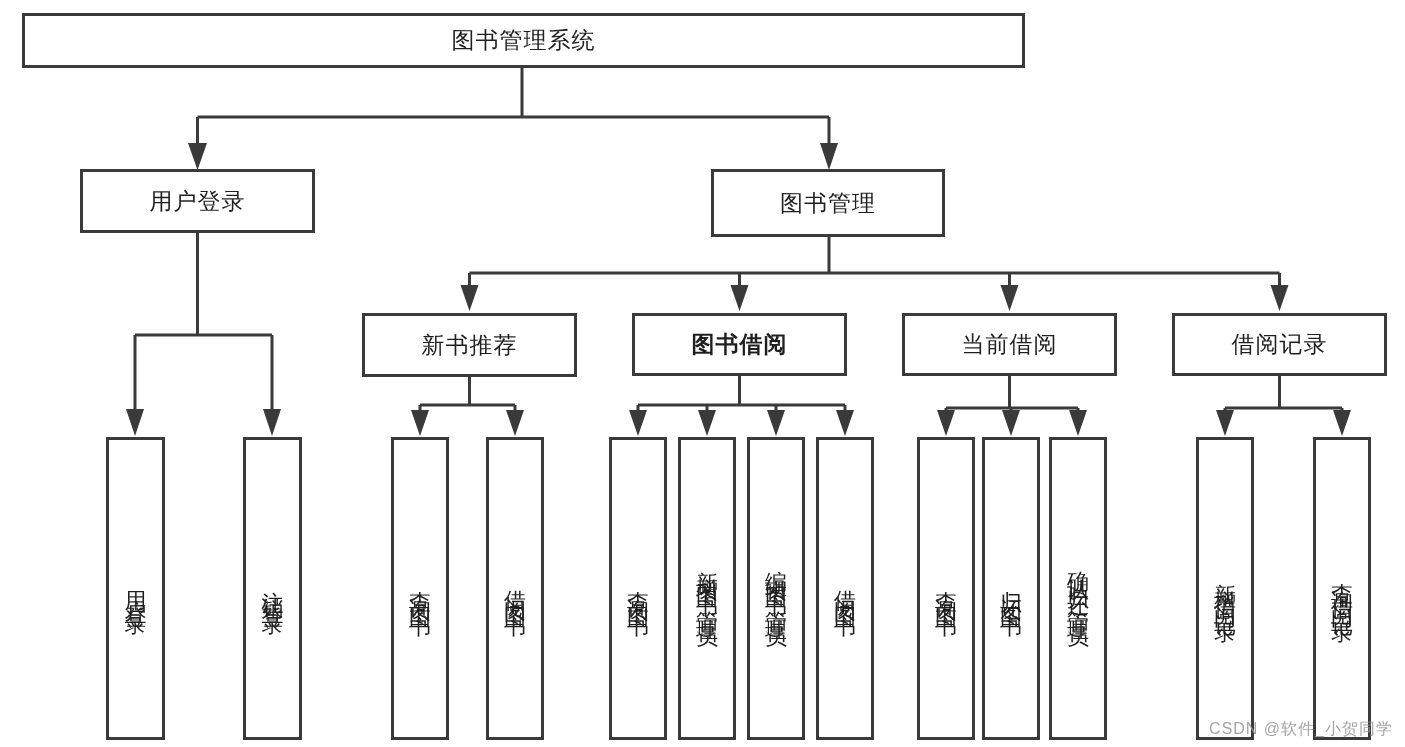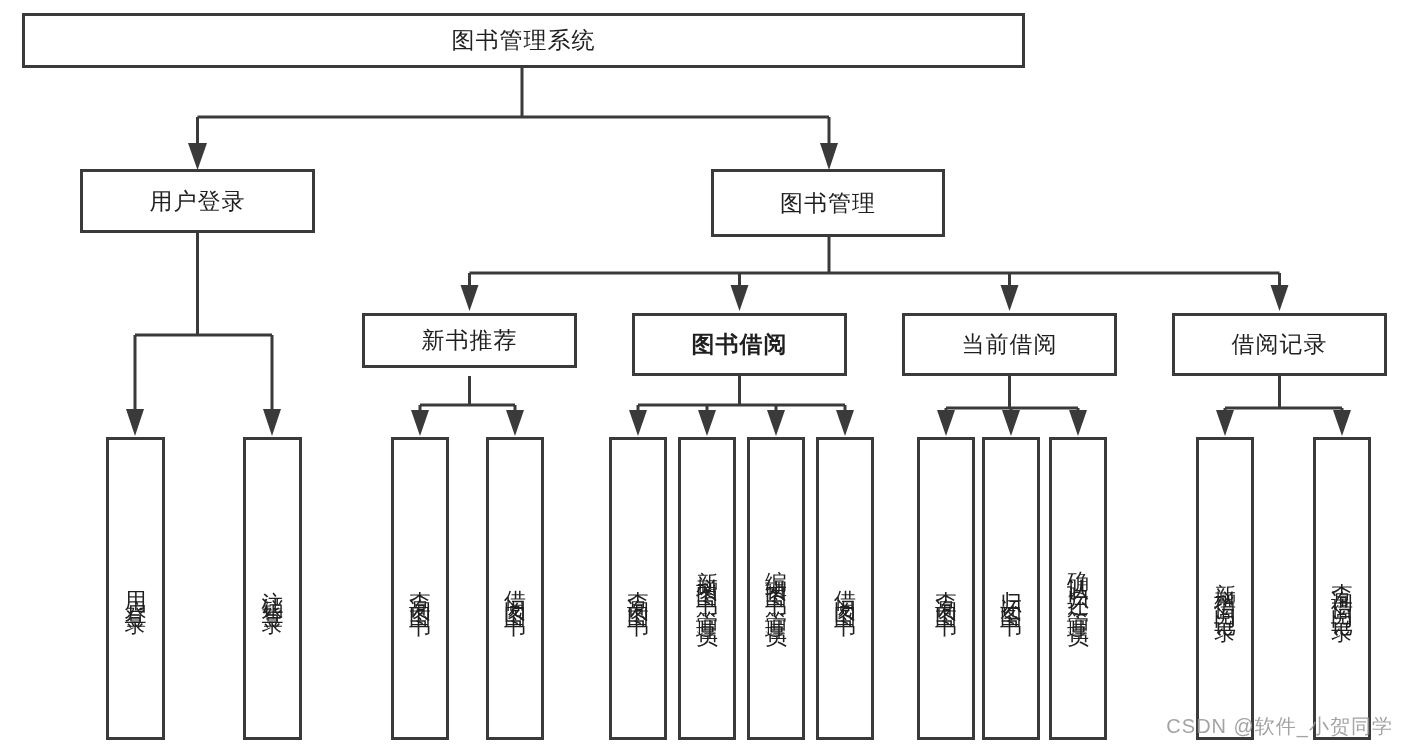--- a/index.html
+++ b/index.html
@@ -13,21 +13,21 @@
     position:absolute;background:#ffffff;border:3px solid #3a3a3a;
     box-sizing:border-box;display:flex;align-items:center;justify-content:center;
     font-size:23px;color:#1f1f1f;z-index:2;letter-spacing:1px;
   }
   .vbox{
     writing-mode:vertical-rl;text-orientation:mixed;
     font-size:22px;letter-spacing:8px;line-height:1;padding:6px 0;
   }
   .watermark{
     position:absolute;right:12px;bottom:7px;z-index:3;
-    font-size:20px;color:rgba(150,150,150,0.88);letter-spacing:1px;
+    font-size:16px;color:rgba(150,150,150,0.88);letter-spacing:1px;
     font-family:"Liberation Sans",sans-serif;white-space:nowrap;
   }
 </style>
 </head>
 <body>
 
 <div id="canvas">
 
   <svg class="connectors" width="1405" height="747" viewBox="0 0 1405 747">
     <g stroke="#3a3a3a" stroke-width="3" fill="none">
@@ -67,21 +67,21 @@
       <polygon points="1225,436 1216,410 1234,410"></polygon>
       <polygon points="1342,436 1333,410 1351,410"></polygon>
     </g>
   </svg>
 
   <div class="box" style="left:22px;top:13px;width:1003px;height:55px;">图书管理系统</div>
 
   <div class="box" style="left:80px;top:169px;width:235px;height:64px;">用户登录</div>
   <div class="box" style="left:711px;top:169px;width:234px;height:68px;">图书管理</div>
 
-  <div class="box" style="left:362px;top:313px;width:215px;height:55px;">新书推荐</div>
+  <div class="box" style="left:362px;top:313px;width:215px;height:64px;">新书推荐</div>
   <div class="box" style="left:632px;top:313px;width:215px;height:63px;font-weight:bold;">图书借阅</div>
   <div class="box" style="left:902px;top:313px;width:215px;height:63px;">当前借阅</div>
   <div class="box" style="left:1172px;top:313px;width:215px;height:63px;">借阅记录</div>
 
   <div class="box vbox" style="left:106px;top:437px;width:59px;height:303px;">用户登录</div>
   <div class="box vbox" style="left:243px;top:437px;width:59px;height:303px;">注销登录</div>
 
   <div class="box vbox" style="left:391px;top:437px;width:58px;height:303px;">查询图书</div>
   <div class="box vbox" style="left:486px;top:437px;width:58px;height:303px;">借阅图书</div>
 

